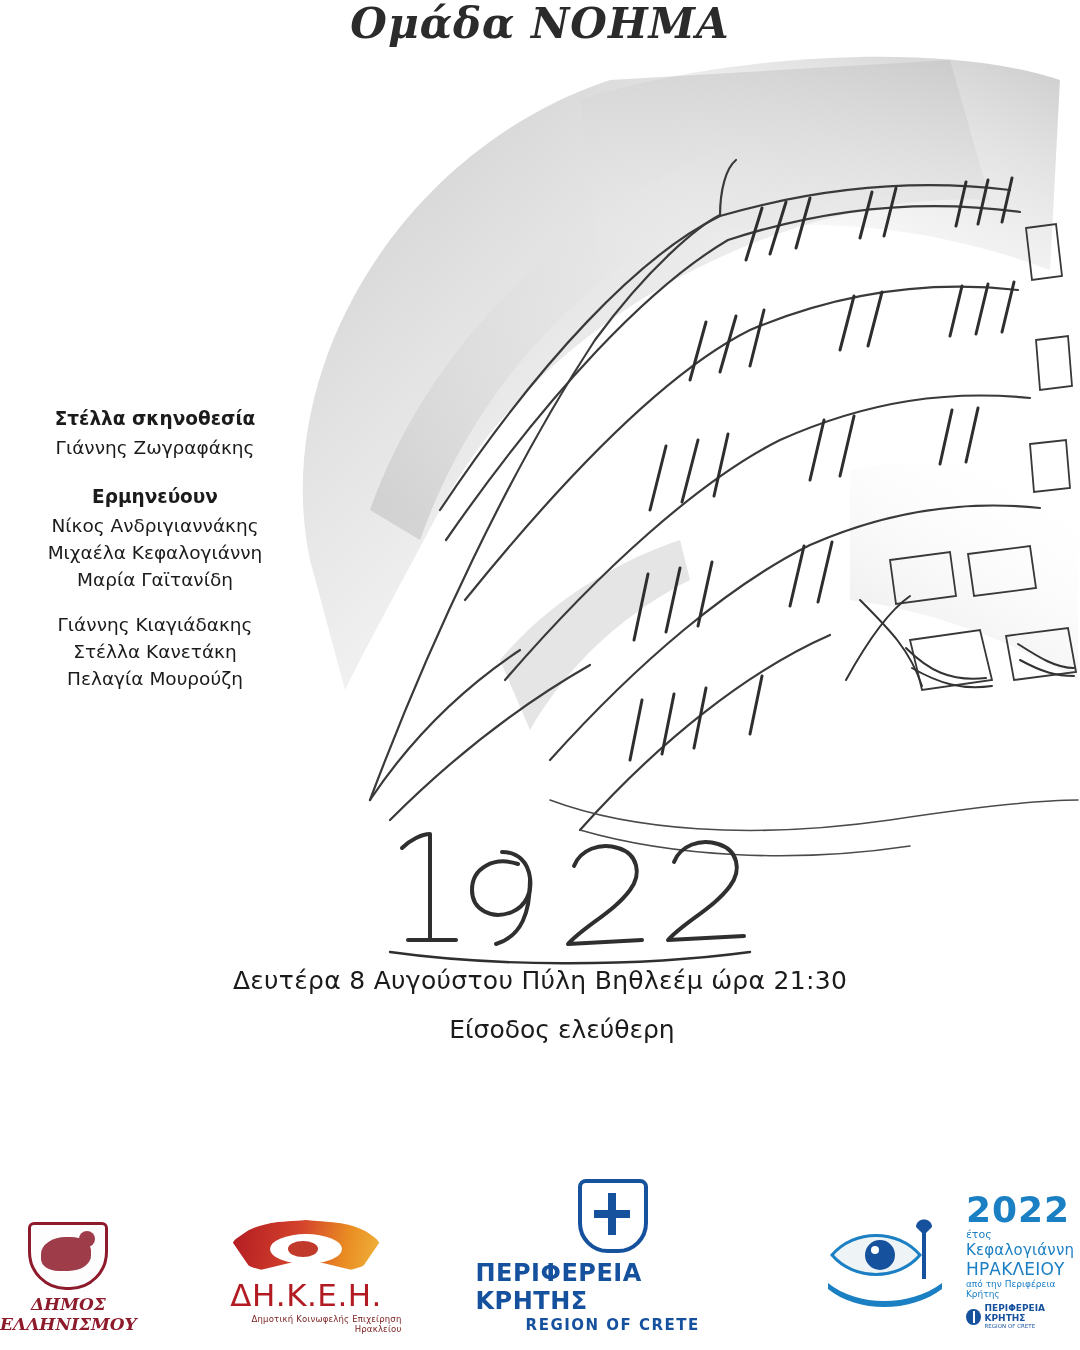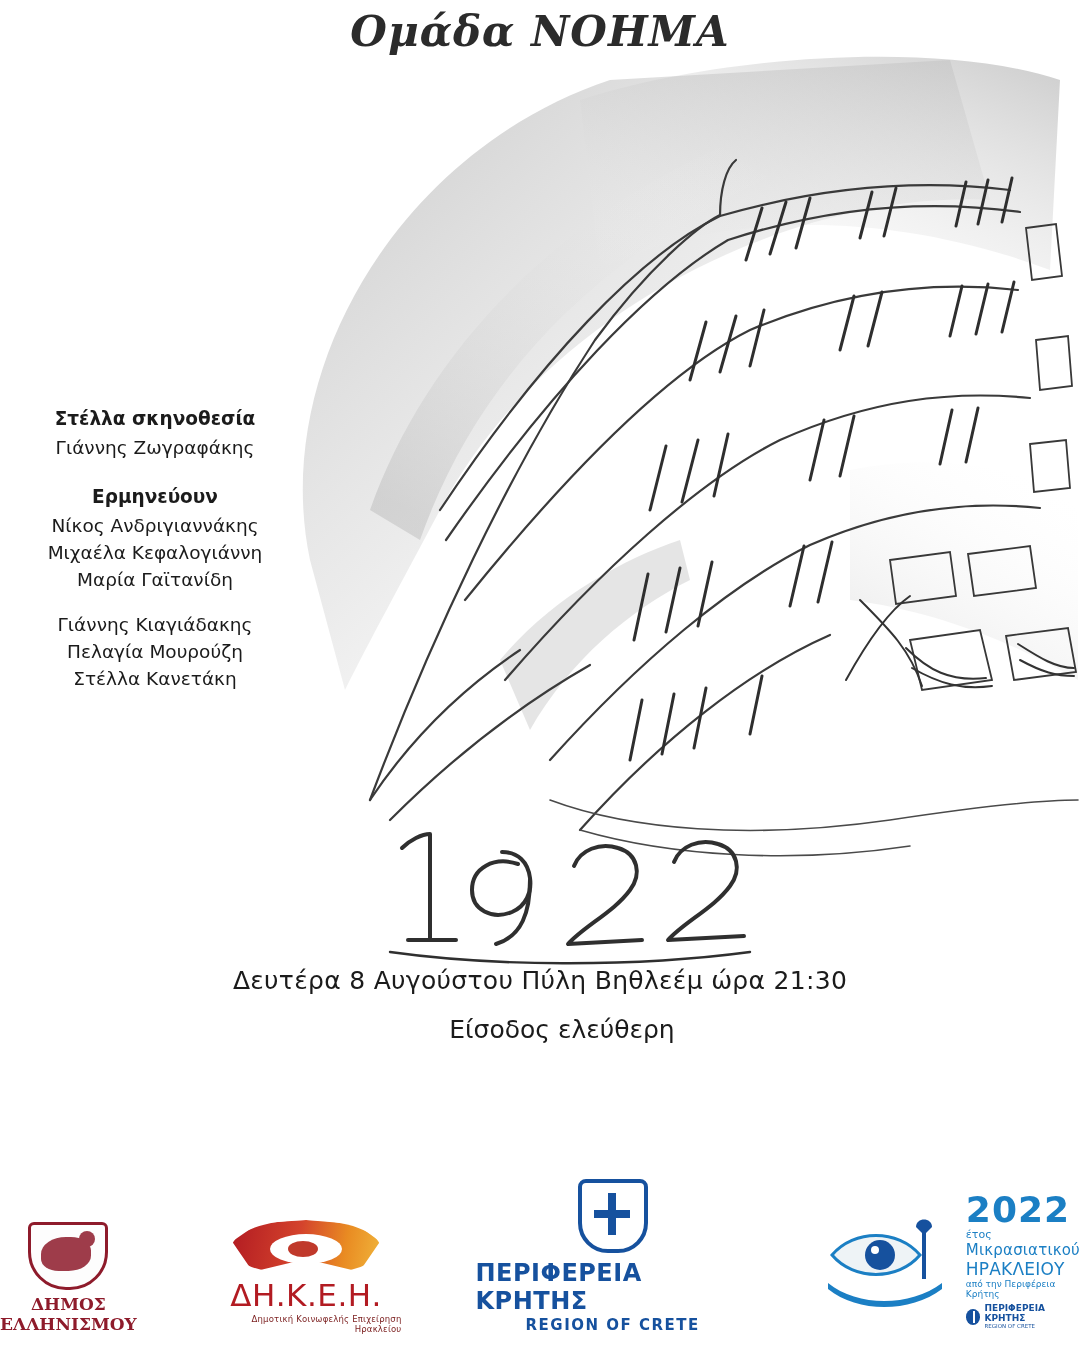--- a/index.html
+++ b/index.html
@@ -18,21 +18,21 @@
 
   .poster {
     position: relative;
     width: 1080px;
     height: 1350px;
   }
 
   
   .title {
     position: absolute;
-    top: 8px;
+    top: 0px;
     left: 0;
     width: 1080px;
     text-align: center;
     font-family: "DejaVu Serif", serif;
     font-style: italic;
     font-weight: bold;
     font-size: 42px;
     letter-spacing: 1px;
     color: #2b2b2b;
     line-height: 48px;
@@ -140,20 +140,21 @@
     position: absolute;
     right: -4px;
     top: -6px;
     width: 16px;
     height: 16px;
     background: #8e1b2b;
     border-radius: 50%;
   }
   .logo-heraklion .cap {
     font-family: "DejaVu Serif", serif;
+    font-style: italic;
     font-weight: bold;
     color: #8e1b2b;
     font-size: 17px;
     line-height: 20px;
     text-align: center;
     margin-top: 4px;
   }
 
   .logo-dikeh .mark {
     width: 160px;
@@ -455,22 +456,22 @@
       <div class="role">Στέλλα σκηνοθεσία</div>
       <div>Γιάννης Ζωγραφάκης</div>
     </div>
     <div class="group">
       <div class="role">Ερμηνεύουν</div>
       <div>Νίκος Ανδριγιαννάκης</div>
       <div>Μιχαέλα Κεφαλογιάννη</div>
       <div>Μαρία Γαϊτανίδη</div>
       <div class="gap"></div>
       <div>Γιάννης Κιαγιάδακης</div>
+      <div>Στέλλα Κανετάκη</div>
       <div>Πελαγία Μουρούζη</div>
-      <div>Στέλλα Κανετάκη</div>
     </div>
   </div>
 
   <div class="info">
     <div class="line1">Δευτέρα 8 Αυγούστου Πύλη Βηθλεέμ ώρα 21:30</div>
     <div class="line2">Είσοδος ελεύθερη</div>
   </div>
 
   <div class="logos">
 
@@ -510,21 +511,21 @@
           <circle cx="56" cy="42" r="15" fill="#16519e"></circle>
           <circle cx="51" cy="37" r="4" fill="#ffffff"></circle>
           <path d="M100,8 L100,66" stroke="#16519e" stroke-width="4"></path>
           <path d="M92,14 C92,4 108,4 108,14 L100,22 Z" fill="#16519e"></path>
           <path d="M4,70 C34,94 86,94 118,70 L118,76 C86,100 34,100 4,76 Z" fill="#1b7fc4"></path>
         </svg>
       </div>
       <div class="txtcol">
         <div class="year">2022</div>
         <div class="l1">έτος</div>
-        <div class="l2">Μικρασιατικού</div>
+        <div class="l2">Κεφαλογιάννη</div>
         <div class="l3">ΗΡΑΚΛΕΙΟΥ</div>
         <div class="l4">από την Περιφέρεια Κρήτης</div>
         <div class="badge">
           <div class="b-ic"></div>
           <div>
             <div class="b-t1">ΠΕΡΙΦΕΡΕΙΑ ΚΡΗΤΗΣ</div>
             <div class="b-t2">REGION OF CRETE</div>
           </div>
         </div>
       </div>

